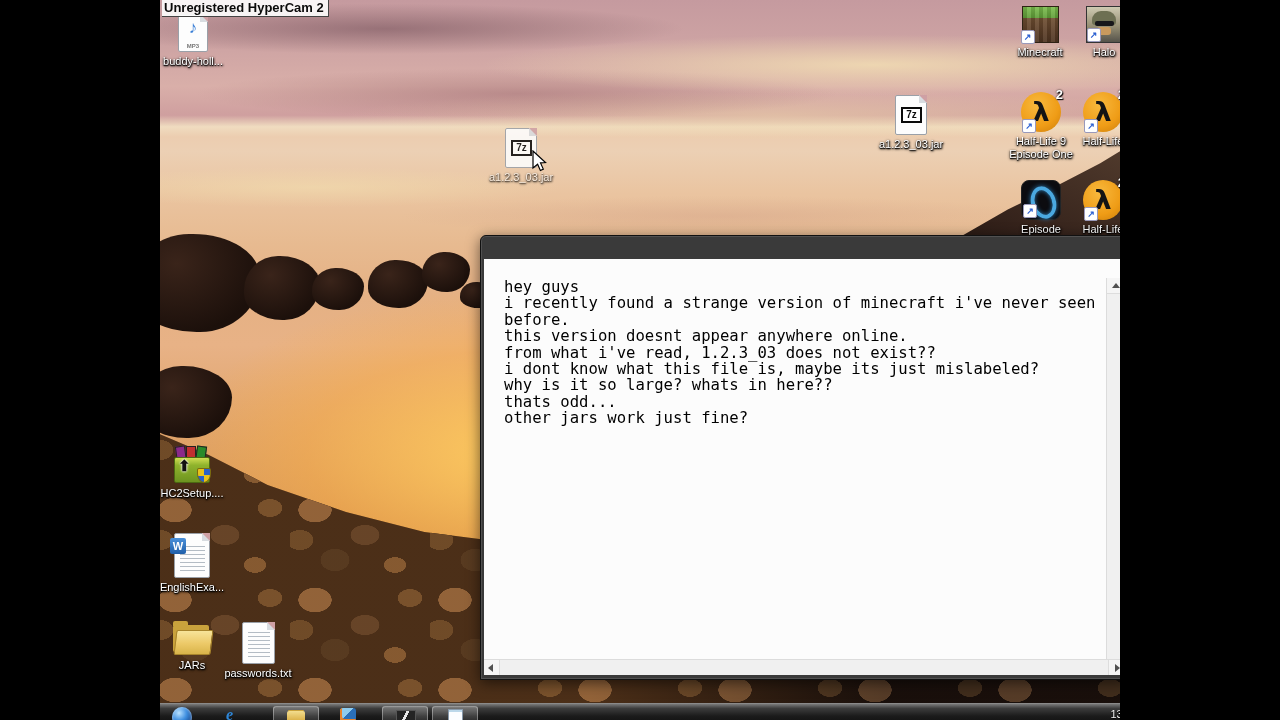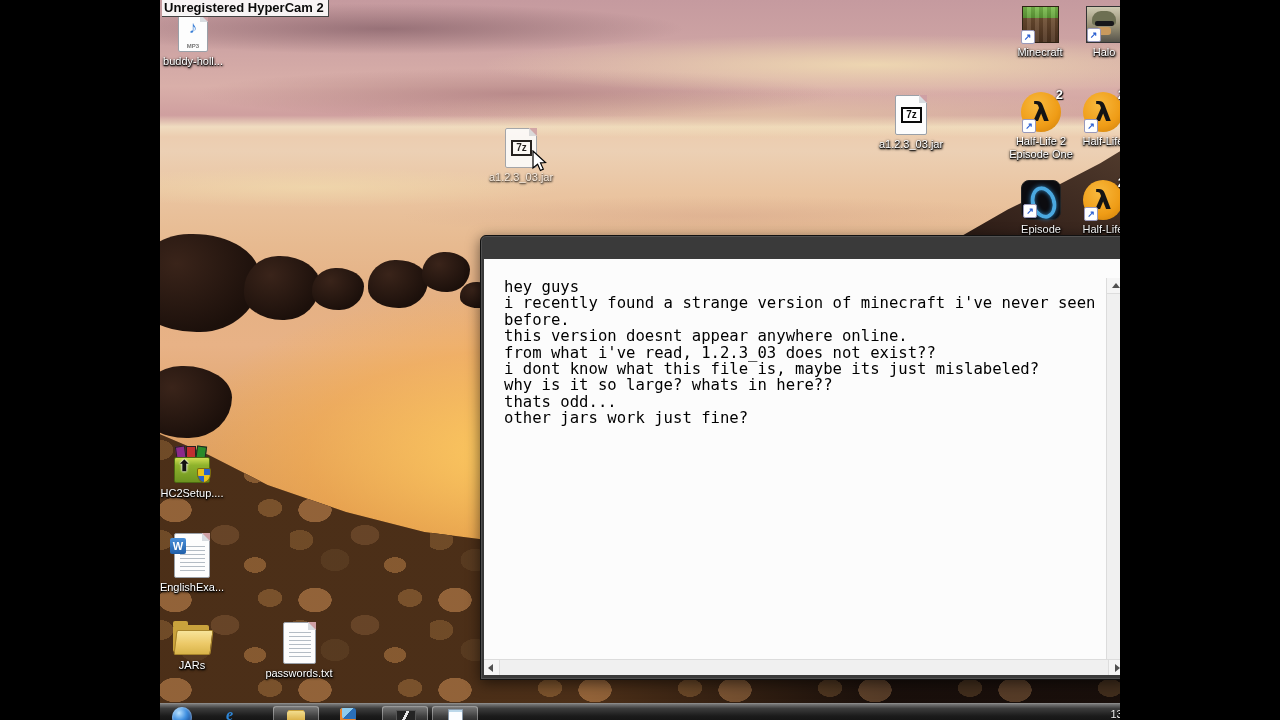--- a/index.html
+++ b/index.html
@@ -225,21 +225,21 @@
         <div style="position:absolute;left:0;bottom:0;width:12px;height:12px;background:#fff;border:1px solid #99b;border-radius:2px;font-size:9px;line-height:12px;color:#2a5fd1;font-weight:bold;">↗</div>
       </div>
       <div class="icon-label">Halo</div>
     </div>
 
     <div class="icon-cell" style="left:843px;top:92px;">
       <div class="icon-art lambda-icon">λ
         <span class="sup2">2</span>
         <div style="position:absolute;left:1px;bottom:-1px;width:12px;height:12px;background:#fff;border:1px solid #99b;border-radius:2px;font-size:9px;line-height:12px;color:#2a5fd1;font-weight:bold;font-family:'Liberation Sans',sans-serif;">↗</div>
       </div>
-      <div class="icon-label">Half-Life 2 Episode One</div>
+      <div class="icon-label">Half-Life 9 Episode One</div>
     </div>
 
     <div class="icon-cell" style="left:905px;top:92px;">
       <div class="icon-art lambda-icon">λ
         <span class="sup2">2</span>
         <div style="position:absolute;left:1px;bottom:-1px;width:12px;height:12px;background:#fff;border:1px solid #99b;border-radius:2px;font-size:9px;line-height:12px;color:#2a5fd1;font-weight:bold;font-family:'Liberation Sans',sans-serif;">↗</div>
       </div>
       <div class="icon-label">Half-Life</div>
     </div>
 
@@ -282,21 +282,21 @@
 
 
     <div class="icon-cell" style="left:-6px;top:622px;">
       <div class="icon-art folder-icon">
         <div class="folder-back"></div>
         <div class="folder-front"></div>
       </div>
       <div class="icon-label">JARs</div>
     </div>
 
-    <div class="icon-cell" style="left:60px;top:622px;margin-left:41px;">
+    <div class="icon-cell" style="left:60px;top:622px;">
       <div class="icon-art page txt-icon">
         <div class="fold"></div>
         <div class="doc-lines" style="top:6px;"></div>
       </div>
       <div class="icon-label">passwords.txt</div>
     </div>
 
     <div class="window">
       <div class="frame">
         <div class="text-area">

